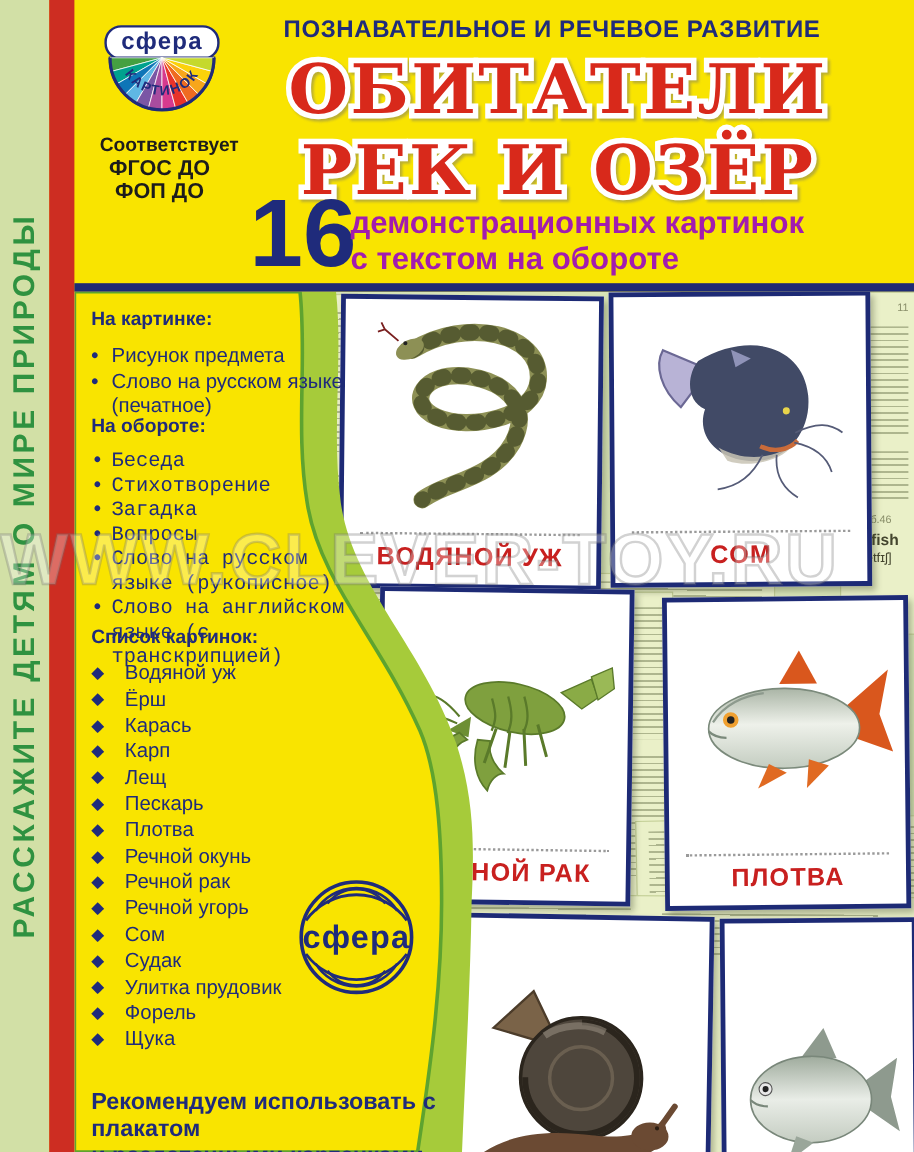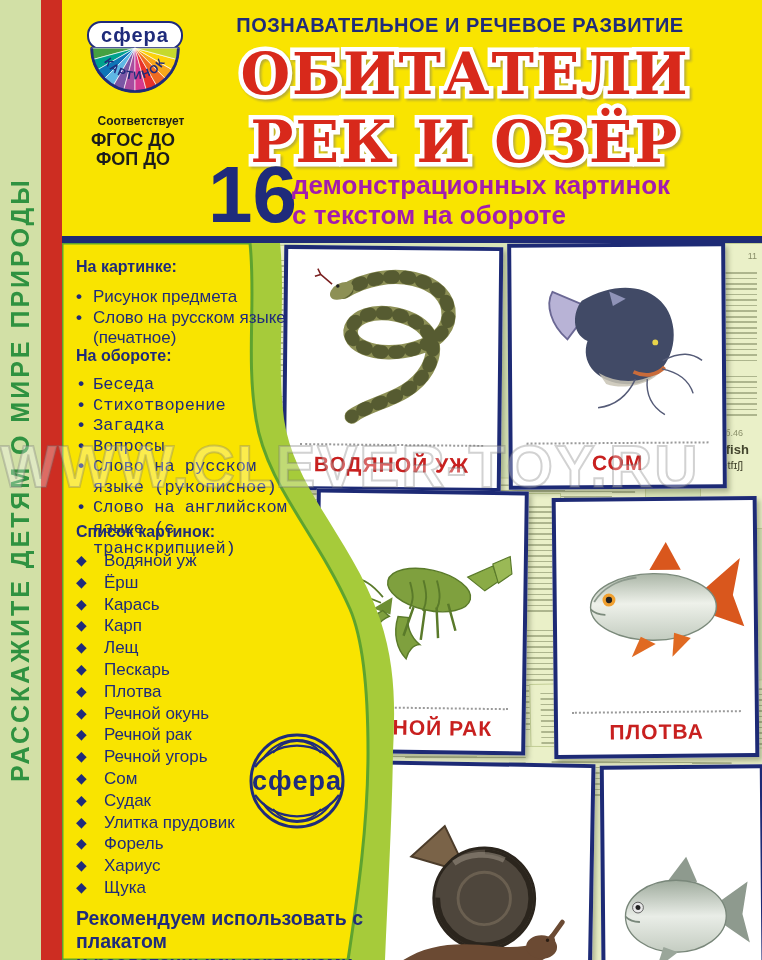--- a/index.html
+++ b/index.html
@@ -26,21 +26,21 @@
   .count-caption{position:absolute;left:230px;top:170px;font-size:26px;line-height:30px;
     font-weight:800;color:#a21caf;}
 
   
   .brand-box{position:absolute;left:25px;top:21px;width:92px;height:25px;background:#fff;
     border:2px solid #1F2B7B;border-radius:14px;text-align:center;line-height:25px;
     font-size:20px;font-weight:800;color:#1F2B7B;letter-spacing:1px;}
   .brand-fan{position:absolute;left:25px;top:46px;width:96px;height:52px;}
   .compliance{position:absolute;left:0px;top:112px;width:142px;text-align:center;
     color:#1c1c1c;font-weight:800;line-height:19px;}
-  .compliance .c1{font-size:12px;margin-left:16px;}
+  .compliance .c1{font-size:16px;margin-left:16px;}
   .compliance .c2{font-size:18px;}
 
   .navy-bar{position:absolute;left:62px;top:236px;width:700px;height:7px;background:#1E2A75;z-index:6;}
 
   
   .content{position:absolute;left:62px;top:243px;width:700px;height:717px;
     background:#D9E5B8;overflow:hidden;z-index:4;}
 
   .cardback{position:absolute;background:#EAF0C8;border:1px solid #C3CE96;z-index:1;}
   .mlines{position:absolute;background:repeating-linear-gradient(180deg,
@@ -304,21 +304,20 @@
           <li>Лещ</li>
           <li>Пескарь</li>
           <li>Плотва</li>
           <li>Речной окунь</li>
           <li>Речной рак</li>
           <li>Речной угорь</li>
           <li>Сом</li>
           <li>Судак</li>
           <li>Улитка прудовик</li>
           <li>Форель</li>
-          <li>Хариус</li>
           <li>Щука</li>
         </ul>
     </div>
     <div class="panel-footer">
       <div>Рекомендуем использовать с плакатом</div>
       <div>и раздаточными карточками</div>
     </div>
 
     <svg class="sphere-logo" viewBox="0 0 104 104">
       <circle cx="52" cy="52" r="46" fill="none" stroke="#1F2B7B" stroke-width="3"></circle>

